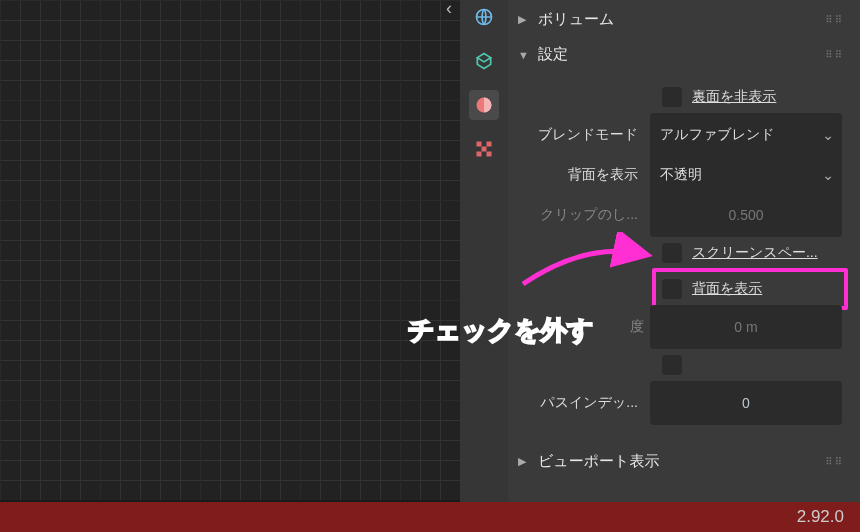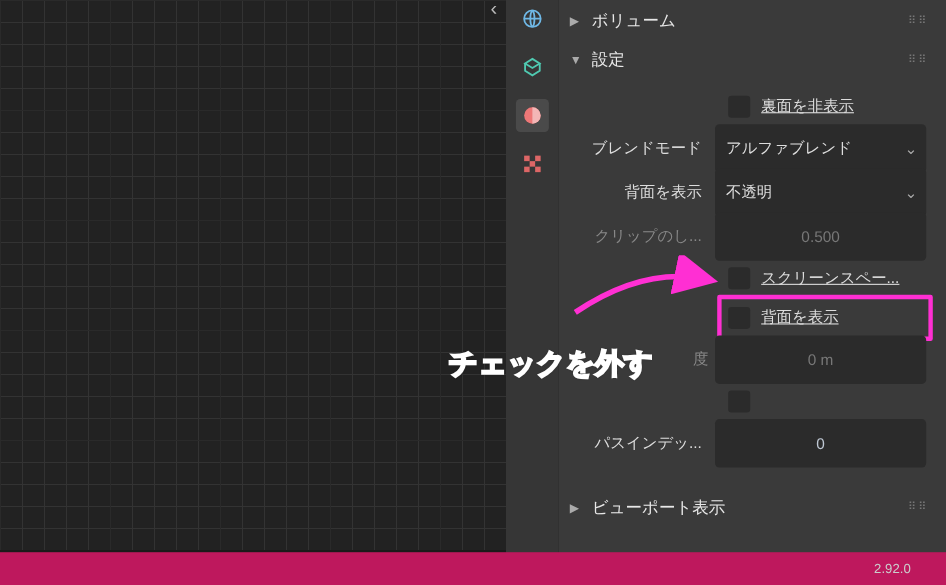--- a/index.html
+++ b/index.html
@@ -127,27 +127,27 @@
     border-radius:2px;
     left:-10px; top:-6px; right:-6px; bottom:-6px;
     pointer-events:none;
   }
 
   
   .statusbar {
     position:absolute;
     left:0; right:0; bottom:0;
     height:30px;
-    background:#be185d;
+    background:#7f1d1d;
     color:#ccc;
     display:flex;
     align-items:center;
     justify-content:flex-end;
-    padding-right:32px;
-    font-size:12px;
+    padding-right:16px;
+    font-size:17px;
   }
 
   
   .arrow {
     position:absolute;
     pointer-events:none;
   }
   .annotation-text {
     position:absolute;
     font-size:26px;

